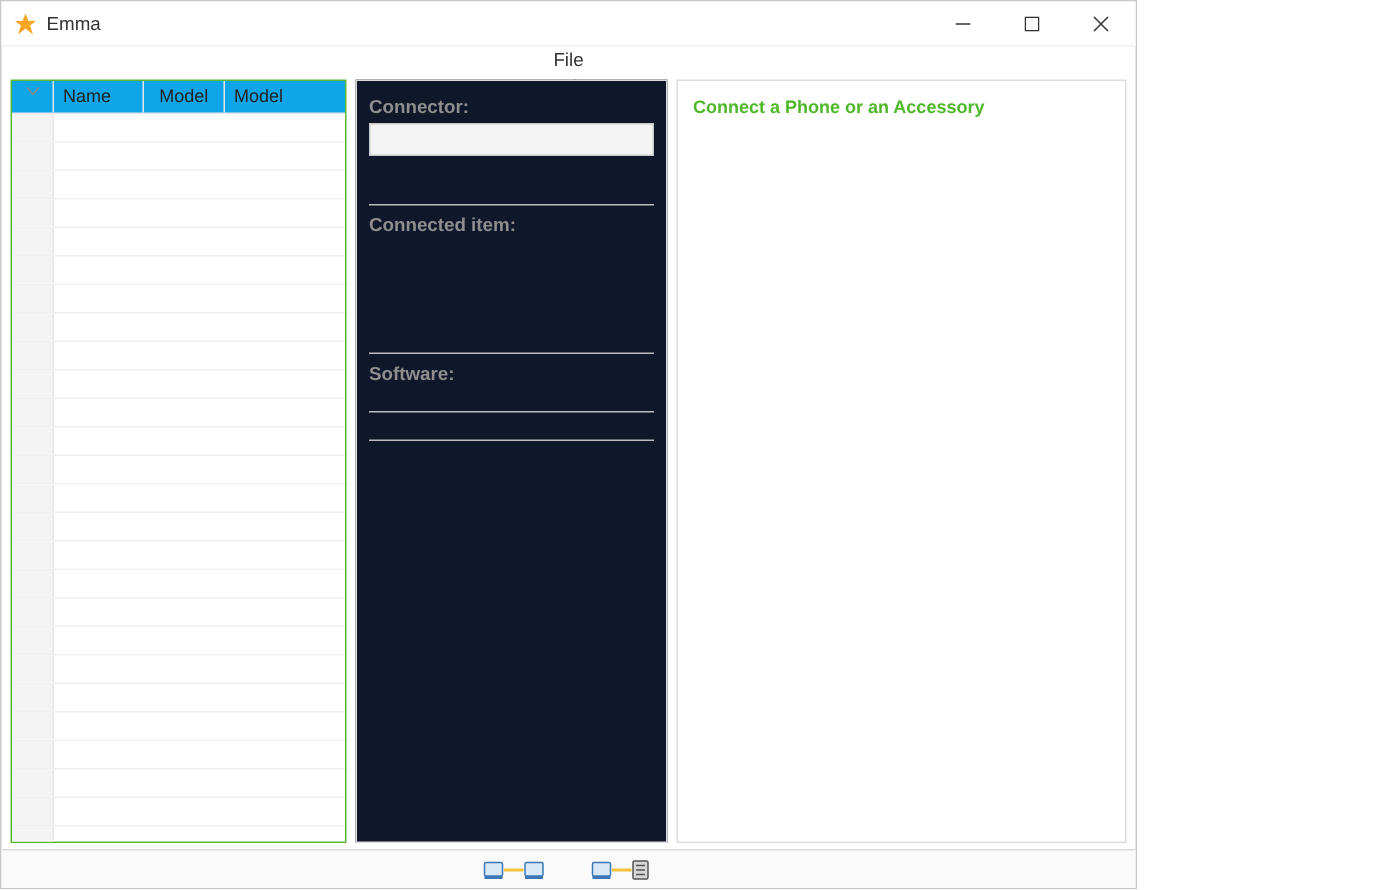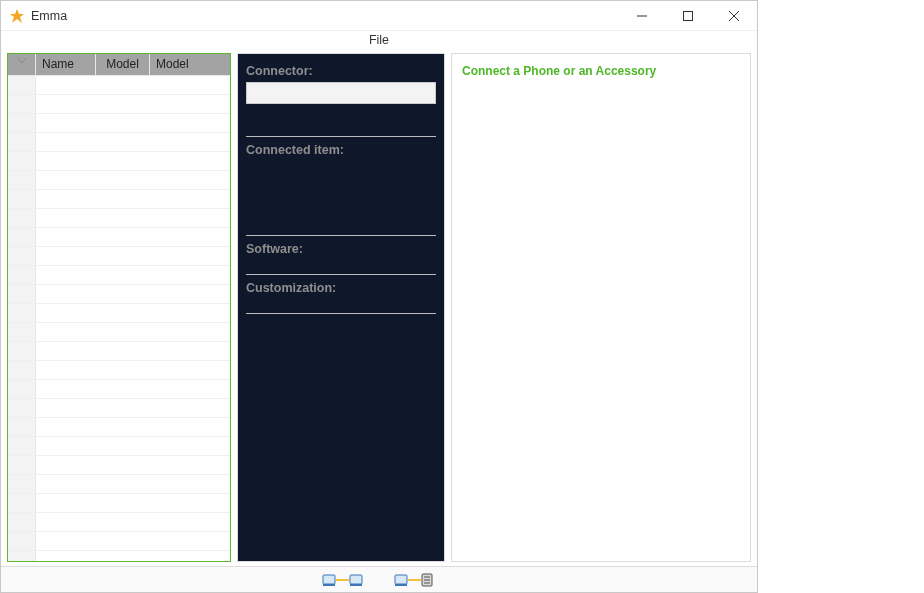--- a/index.html
+++ b/index.html
@@ -68,21 +68,21 @@
   .panel-left {
     width: 224px;
     border: 1px solid #5cb82e;
     background: #fff;
     display: flex;
     flex-direction: column;
   }
   .table-header {
     display: flex;
     height: 22px;
-    background: #a3a3a3;
+    background: #0ea5e9;
     border-bottom: 1px solid #e7e7e7;
   }
   .th {
     border-right: 1px solid #e7e7e7;
     padding: 3px 6px;
     font-size: 12px;
     color: #222;
     position: relative;
   }
   .th0 { width: 28px; }
@@ -312,21 +312,20 @@
     <div class="panel-mid">
       <div class="label">Connector:</div>
       <div class="field-box">
         <span></span>
       </div>
       <hr class="divider">
       <div class="label">Connected item:</div>
       <hr class="divider med">
       <div class="label">Software:</div>
       <hr class="divider short">
-      <div class="label">Customization:</div>
       <hr class="divider short">
     </div>
 
     <div class="panel-right">
       <div class="headline">Connect a Phone or an Accessory</div>
     </div>
 
   </div>
 
   <div class="statusbar">

